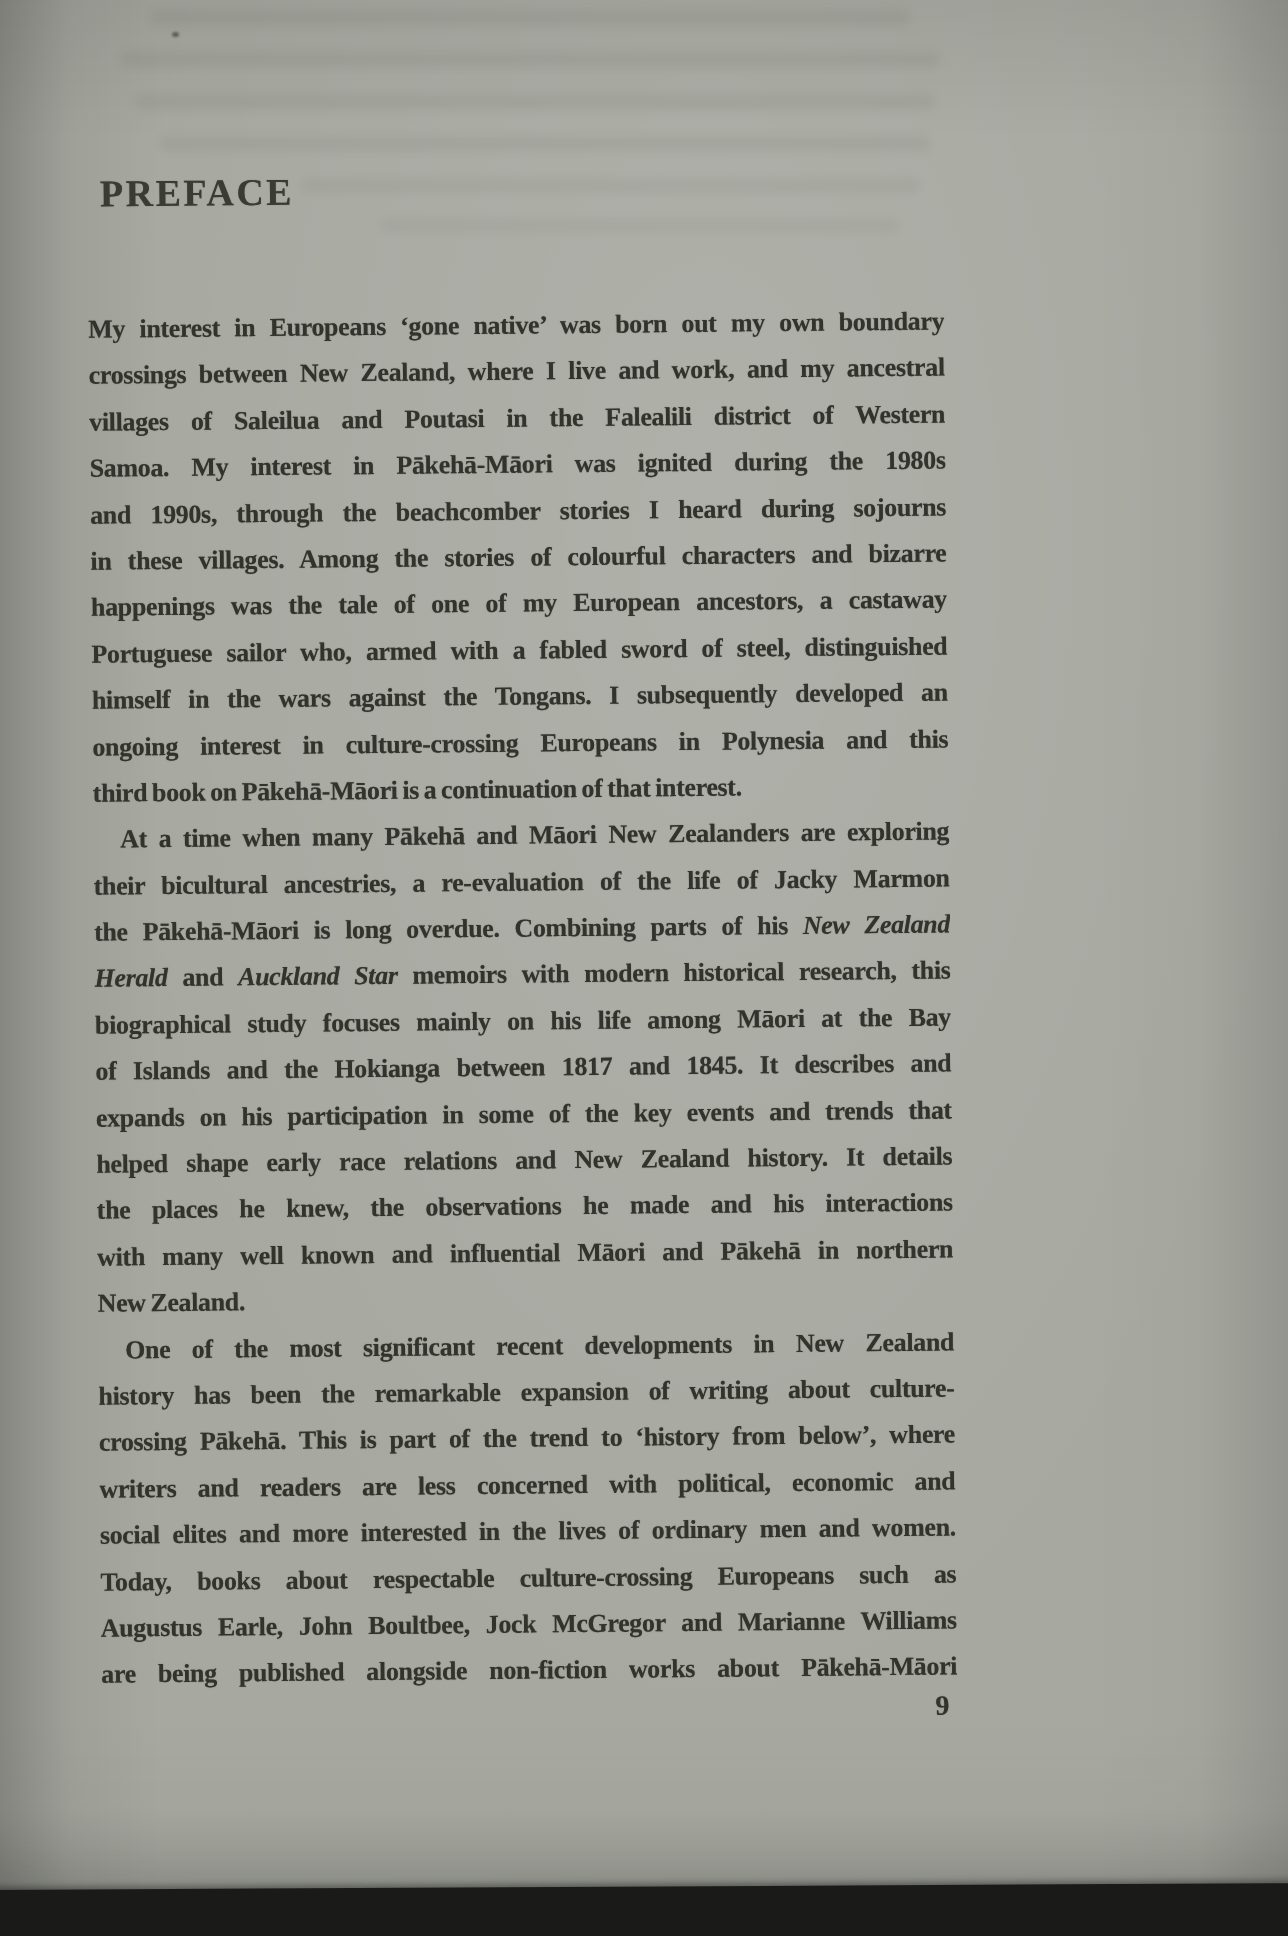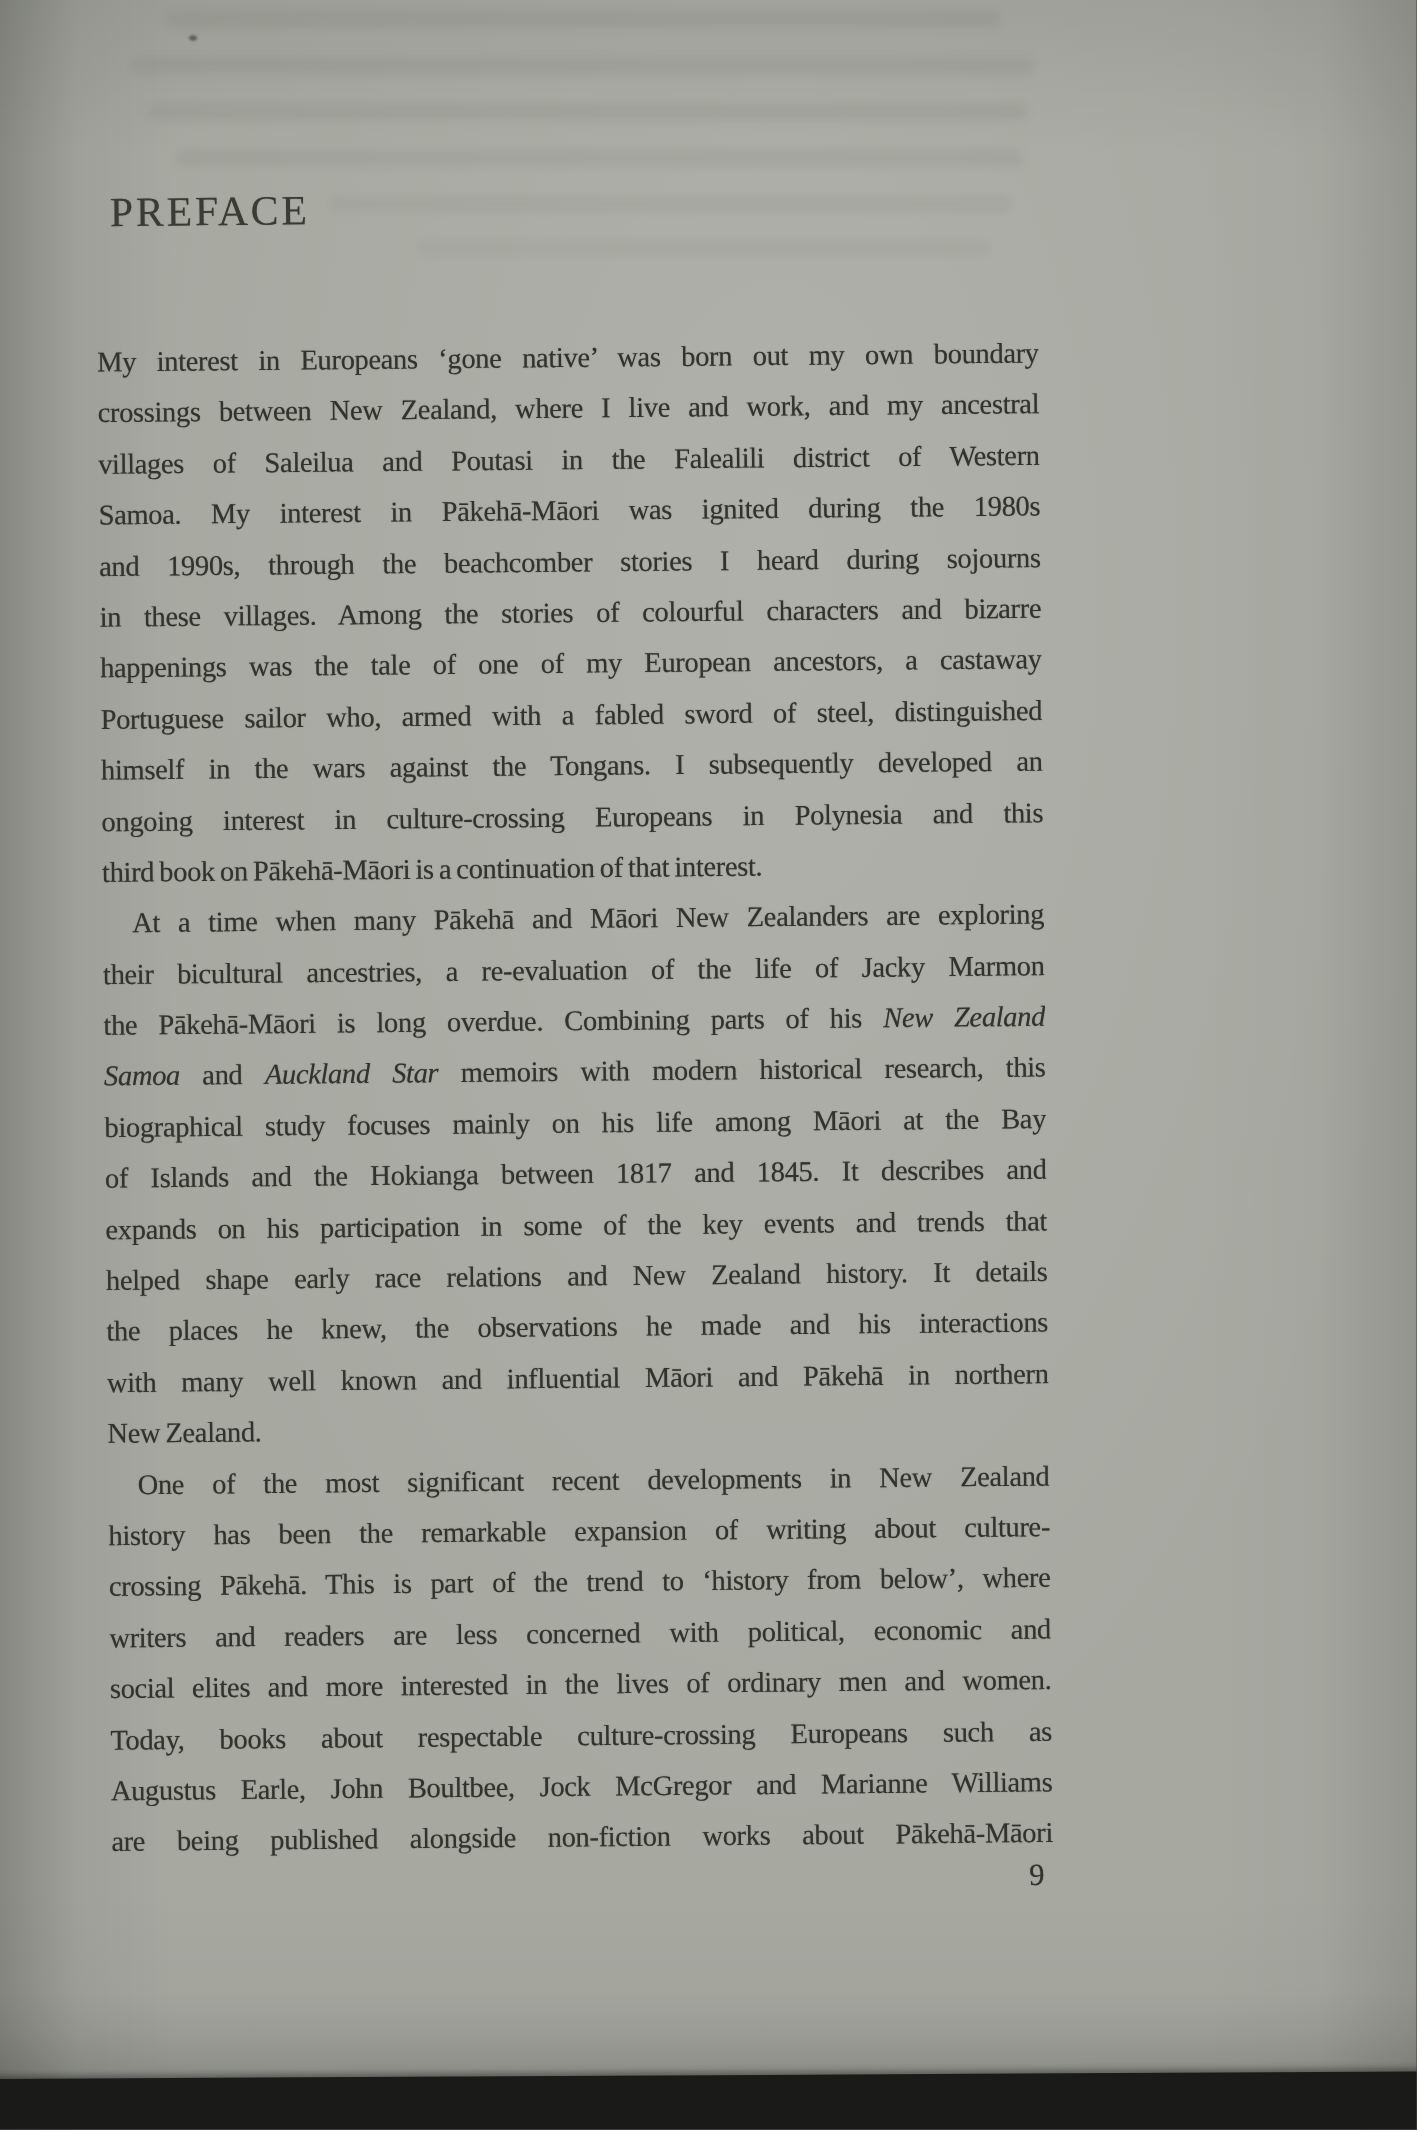--- a/index.html
+++ b/index.html
@@ -8,20 +8,21 @@
     width:1288px;height:1936px;
     overflow:hidden;
     font-family:"Liberation Serif","DejaVu Serif",serif;
     background:
       radial-gradient(ellipse at 55% 28%, rgba(255,255,255,0.09), rgba(255,255,255,0) 62%),
       linear-gradient(90deg, rgba(0,0,0,0.20) 0px, rgba(0,0,0,0.05) 70px, rgba(0,0,0,0) 160px),
       linear-gradient(270deg, rgba(0,0,0,0.12) 0px, rgba(0,0,0,0.02) 90px, rgba(0,0,0,0) 200px),
       linear-gradient(0deg, rgba(0,0,0,0.12) 0px, rgba(0,0,0,0.03) 90px, rgba(0,0,0,0) 220px),
       linear-gradient(180deg, rgba(0,0,0,0.07) 0px, rgba(0,0,0,0) 140px),
       #a7a9a1;
+    font-weight: bold;
   }
   
   .bleed-line{
     position:absolute;
     height:15px;border-radius:8px;
     background:rgba(62,64,56,0.075);
     filter:blur(4px);
   }
   .speck{
     position:absolute;width:7px;height:5px;border-radius:50%;
@@ -106,21 +107,21 @@
           <div class="tline"><span>happenings was the tale of one of my European ancestors, a castaway</span></div>
           <div class="tline"><span>Portuguese sailor who, armed with a fabled sword of steel, distinguished</span></div>
           <div class="tline"><span>himself in the wars against the Tongans. I subsequently developed an</span></div>
           <div class="tline"><span>ongoing interest in culture-crossing Europeans in Polynesia and this</span></div>
           <div class="tline noj"><span>third book on Pākehā-Māori is a continuation of that interest.</span></div>
         </div>
         <div class="para indent">
           <div class="tline"><span>At a time when many Pākehā and Māori New Zealanders are exploring</span></div>
           <div class="tline"><span>their bicultural ancestries, a re-evaluation of the life of Jacky Marmon</span></div>
           <div class="tline"><span>the Pākehā-Māori is long overdue. Combining parts of his </span><span class="ital">New Zealand</span></div>
-          <div class="tline"><span class="ital">Samoa</span><span> and </span><span class="ital">Auckland Star</span><span> memoirs with modern historical research, this</span></div>
+          <div class="tline"><span class="ital">Herald</span><span> and </span><span class="ital">Auckland Star</span><span> memoirs with modern historical research, this</span></div>
           <div class="tline"><span>biographical study focuses mainly on his life among Māori at the Bay</span></div>
           <div class="tline"><span>of Islands and the Hokianga between 1817 and 1845. It describes and</span></div>
           <div class="tline"><span>expands on his participation in some of the key events and trends that</span></div>
           <div class="tline"><span>helped shape early race relations and New Zealand history. It details</span></div>
           <div class="tline"><span>the places he knew, the observations he made and his interactions</span></div>
           <div class="tline"><span>with many well known and influential Māori and Pākehā in northern</span></div>
           <div class="tline noj"><span>New Zealand.</span></div>
         </div>
         <div class="para indent">
           <div class="tline"><span>One of the most significant recent developments in New Zealand</span></div>

